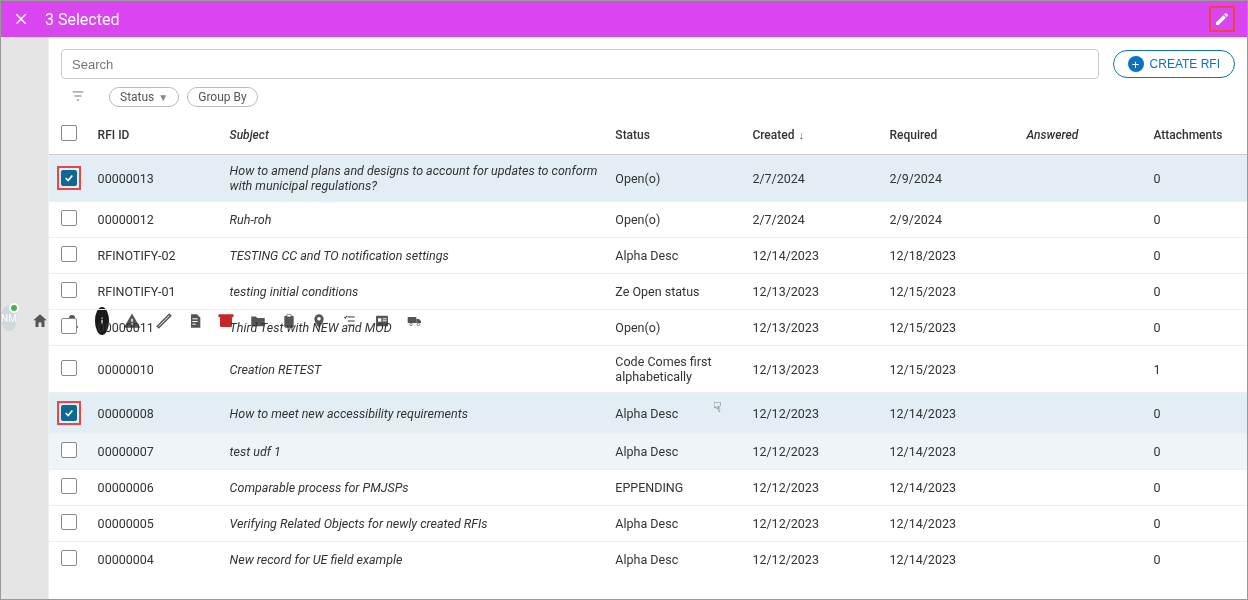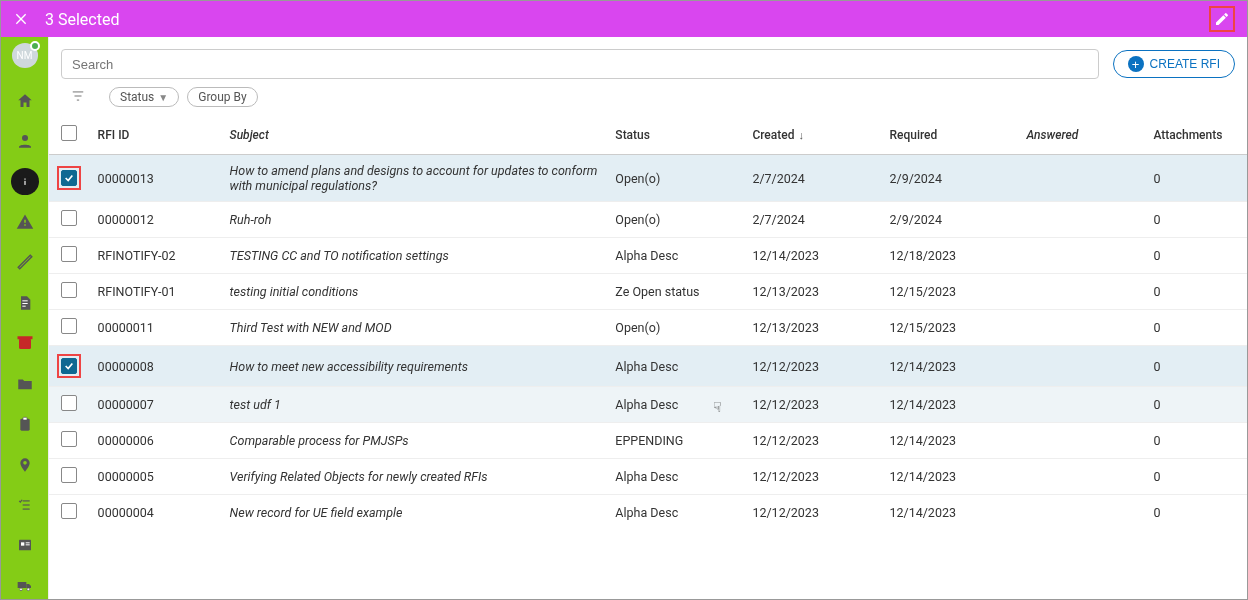--- a/index.html
+++ b/index.html
@@ -2,21 +2,21 @@
 <html><head>
 <meta charset="utf-8">
 <style>
 * { margin:0; padding:0; box-sizing:border-box; }
 body { font-family: Roboto, Arial, sans-serif; font-size:13px; color:#333; background:#fff; width:1248px; height:600px; overflow:hidden; border:1px solid #999; position:relative; }
 .topbar { background:#d946ef; height:36px; display:flex; align-items:center; color:#fff; padding:0 10px; }
 .topbar .close { width:20px; height:20px; display:flex; align-items:center; justify-content:center; cursor:pointer; }
 .topbar .title { font-size:16px; margin-left:14px; }
 .topbar .spacer { flex:1; }
 .topbar .edit-box { border:2px solid #e44; width:26px; height:26px; display:flex; align-items:center; justify-content:center; margin-right:2px; cursor:pointer; }
-.sidebar { position:absolute; top:36px; left:0; width:48px; bottom:0; background:#84cc16; border-right:1px solid #eee; display:flex; flex-direction:column; align-items:center; padding-top:6px; gap:14px; }
+.sidebar { position:absolute; top:36px; left:0; width:48px; bottom:0; background:#e5e5e5; border-right:1px solid #eee; display:flex; align-items:center; padding-top:6px; gap:14px; }
 .sidebar .side-item { width:28px; height:28px; display:flex; align-items:center; justify-content:center; color:#555; position:relative; }
 .sidebar .side-item.active { background:#1a1a1a; border-radius:50%; color:#fff; }
 .sidebar .side-item.red svg { color:#c62828; }
 .avatar { width:26px; height:26px; border-radius:50%; background:#cfd8dc; color:#fff; font-size:10px; display:flex; align-items:center; justify-content:center; position:relative; margin-bottom:6px; }
 .avatar .dot { position:absolute; top:-2px; right:-2px; width:10px; height:10px; background:#4caf50; border:2px solid #fff; border-radius:50%; }
 .main { position:absolute; top:36px; left:48px; right:0; bottom:0; overflow:auto; }
 .searchrow { display:flex; padding:12px 12px 8px; align-items:center; gap:14px; }
 .searchbox { flex:1; border:1px solid #ccc; border-radius:4px; height:30px; padding:0 10px; color:#888; font-size:13px; }
 .create-btn { border:1px solid #0b72c1; color:#0b72c1; border-radius:20px; padding:5px 14px; font-size:12px; font-weight:500; display:flex; align-items:center; gap:6px; background:#fff; cursor:pointer; }
 .create-btn .plus { background:#0b72c1; color:#fff; width:16px; height:16px; border-radius:50%; display:flex; align-items:center; justify-content:center; font-size:13px; line-height:1; }
@@ -235,20 +235,30 @@
         <tr>
           <td class="ck"><span class="checkbox"></span></td>
           <td class="col-id">00000011</td>
           <td class="col-subj">Third Test with NEW and MOD</td>
           <td class="col-status">Open(o)</td>
           <td class="col-created">12/13/2023</td>
           <td class="col-required">12/15/2023</td>
           <td class="col-answered"></td>
           <td class="col-attach">0</td>
         </tr>
+        <tr>
+          <td class="ck"><span class="checkbox"></span></td>
+          <td class="col-id">00000010</td>
+          <td class="col-subj">Creation RETEST</td>
+          <td class="col-status">Code Comes first alphabetically</td>
+          <td class="col-created">12/13/2023</td>
+          <td class="col-required">12/15/2023</td>
+          <td class="col-answered"></td>
+          <td class="col-attach">1</td>
+        </tr>
         <tr class="sel">
           <td class="ck"><span class="ck-highlight"><span class="checkbox checked">
                 <svg width="10" height="10" viewBox="0 0 24 24" fill="none" stroke="white" stroke-width="4">
                   <polyline points="4,12 10,18 20,6"></polyline>
                 </svg>
               </span></span></td>
           <td class="col-id">00000008</td>
           <td class="col-subj">How to meet new accessibility requirements</td>
           <td class="col-status">Alpha Desc</td>
           <td class="col-created">12/12/2023</td>

